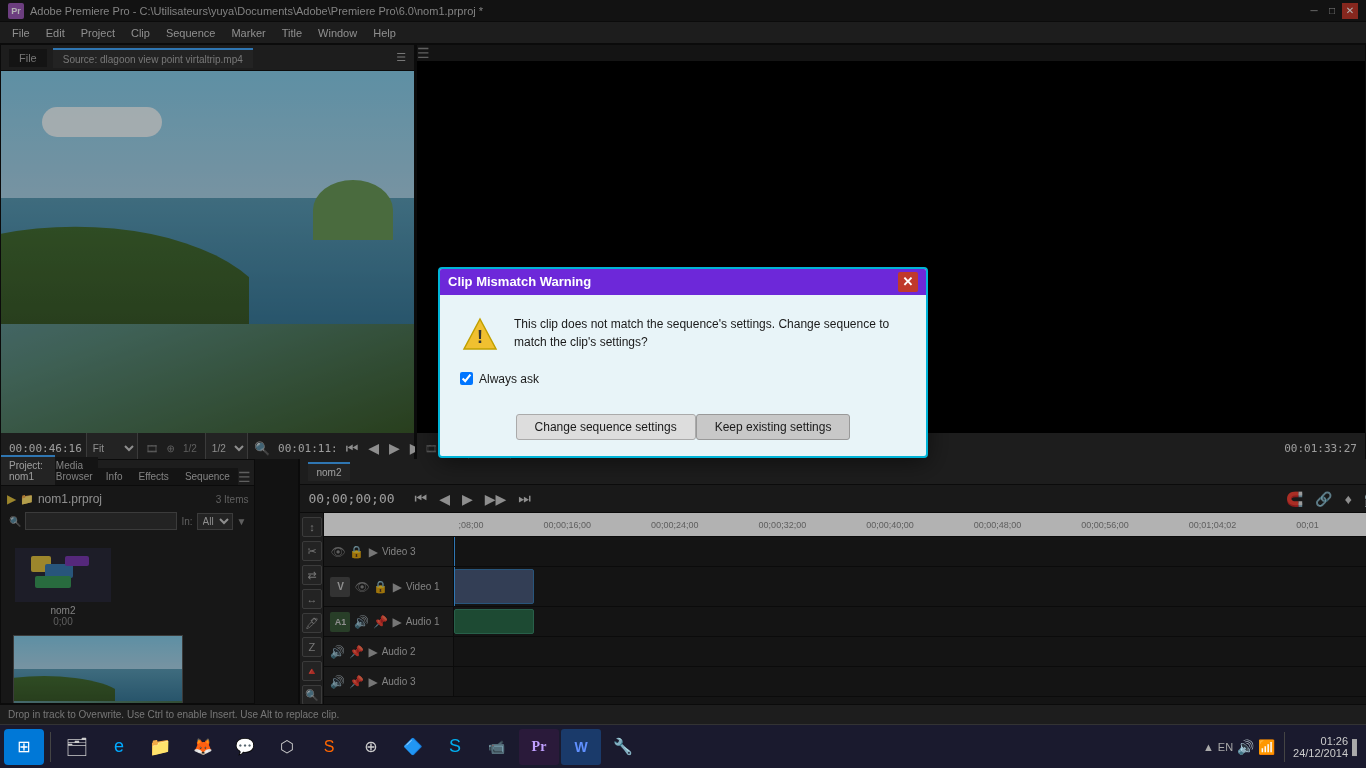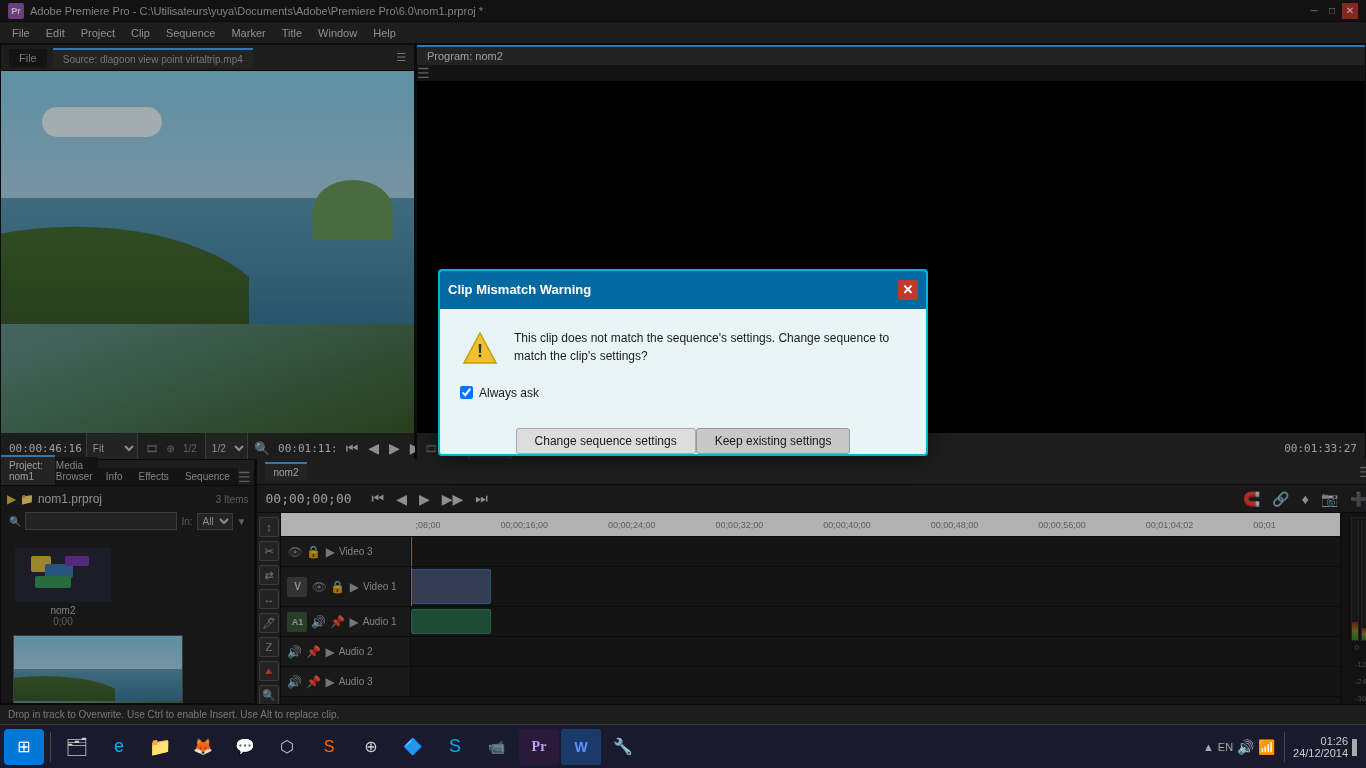--- a/index.html
+++ b/index.html
@@ -256,37 +256,37 @@
     }
     #clip-mismatch-dialog {
       background: #e8f4f8;
       border: 2px solid #00b4d8;
       border-radius: 4px;
       width: 490px;
       box-shadow: 0 4px 24px rgba(0,0,0,0.5);
       overflow: hidden;
     }
     #dialog-titlebar {
-      background: #0369a1;
-      height: 38px;
+      background: #6d28d9;
+      height: 26px;
       display: flex;
       align-items: center;
       justify-content: space-between;
       padding: 0 8px;
     }
     #dialog-titlebar .dialog-title { color: white; font-size: 13px; font-weight: bold; }
     #dialog-titlebar .dialog-close { width: 20px; height: 20px; background: #c0392b; border: none; border-radius: 2px; color: white; font-size: 13px; cursor: pointer; display: flex; align-items: center; justify-content: center; font-weight: bold; }
     #dialog-body { padding: 20px 20px 10px 20px; }
     #dialog-body .dialog-content { display: flex; gap: 14px; align-items: flex-start; }
     .warning-icon-wrap { flex-shrink: 0; }
     .warning-icon-svg { width: 40px; height: 40px; }
     .dialog-message { font-size: 12px; color: #1a1a1a; line-height: 1.5; }
     #dialog-always-ask { display: flex; align-items: center; gap: 6px; margin: 14px 0 8px 0; }
     #dialog-always-ask label { font-size: 12px; color: #1a1a1a; cursor: pointer; }
-    #dialog-buttons { display: flex; justify-content: center; padding: 10px 20px 0; }
+    #dialog-buttons { display: flex; justify-content: center; padding: 10px 20px 16px; }
     .dialog-btn {
       padding: 5px 18px;
       font-size: 12px;
       background: #ddd;
       border: 1px solid #aaa;
       border-radius: 3px;
       cursor: pointer;
       color: #1a1a1a;
     }
     .dialog-btn.default { background: #c8c8c8; border: 1px solid #999; }
@@ -375,40 +375,37 @@
           <button class="ctrl-btn">▶</button>
           <button class="ctrl-btn">⏭</button>
           <span style="color:#888;margin:0 4px;">|</span>
           <button class="ctrl-btn">➕</button>
         </div>
       </div>
     </div>
 
     <div id="program-panel" style="flex:1; border-left:2px solid #111;">
       <div class="panel-header">
-        <div class="panel-tab active">
-          <span>Program: nom2</span>
-        </div>
         <span class="panel-menu-icon">☰</span>
       </div>
       <div id="program-video-area" style="background:#000; flex:1; height:calc(415px - 26px - 30px);"></div>
       <div id="source-controls" style="height:30px; background:#2a2a2a; display:flex; align-items:center; padding:0 8px; gap:4px;">
         <span style="font-size:10px;color:#888;">🎞</span>
         <span style="font-size:10px;color:#888;margin:0 4px;">1/2</span>
         <select class="fit-select">
           <option>1/2</option>
           <option>Full</option>
         </select>
         <span style="font-size:13px;color:#aaa;cursor:pointer;">🔍</span>
         <span class="timecode" style="margin-left:auto;">00:01:33:27</span>
       </div>
     </div>
   </div>
 
-  <div id="bottom-panels" style="display:flex; height:calc(768px - 22px - 22px - 44px - 415px - 20px);">
+  <div id="bottom-panels" style="display:flex; height:calc(768px - 22px - 22px - 44px - 415px - 20px);gap:43px;">
 
     <div id="project-panel" style="width:415px;">
       <div class="panel-tabs">
         <div class="panel-tab active" style="font-size:10px; padding:3px 8px; border-top:2px solid #4af;">Project: nom1</div>
         <div class="panel-tab" style="font-size:10px; padding:3px 1px;">Media Browser</div>
         <div class="panel-tab" style="font-size:10px; padding:3px 8px;">Info</div>
         <div class="panel-tab" style="font-size:10px; padding:3px 8px;">Effects</div>
         <div class="panel-tab" style="font-size:10px; padding:3px 8px;">Sequence</div>
         <span class="panel-menu-icon" style="margin-left:auto; padding-right:4px;">☰</span>
       </div>

